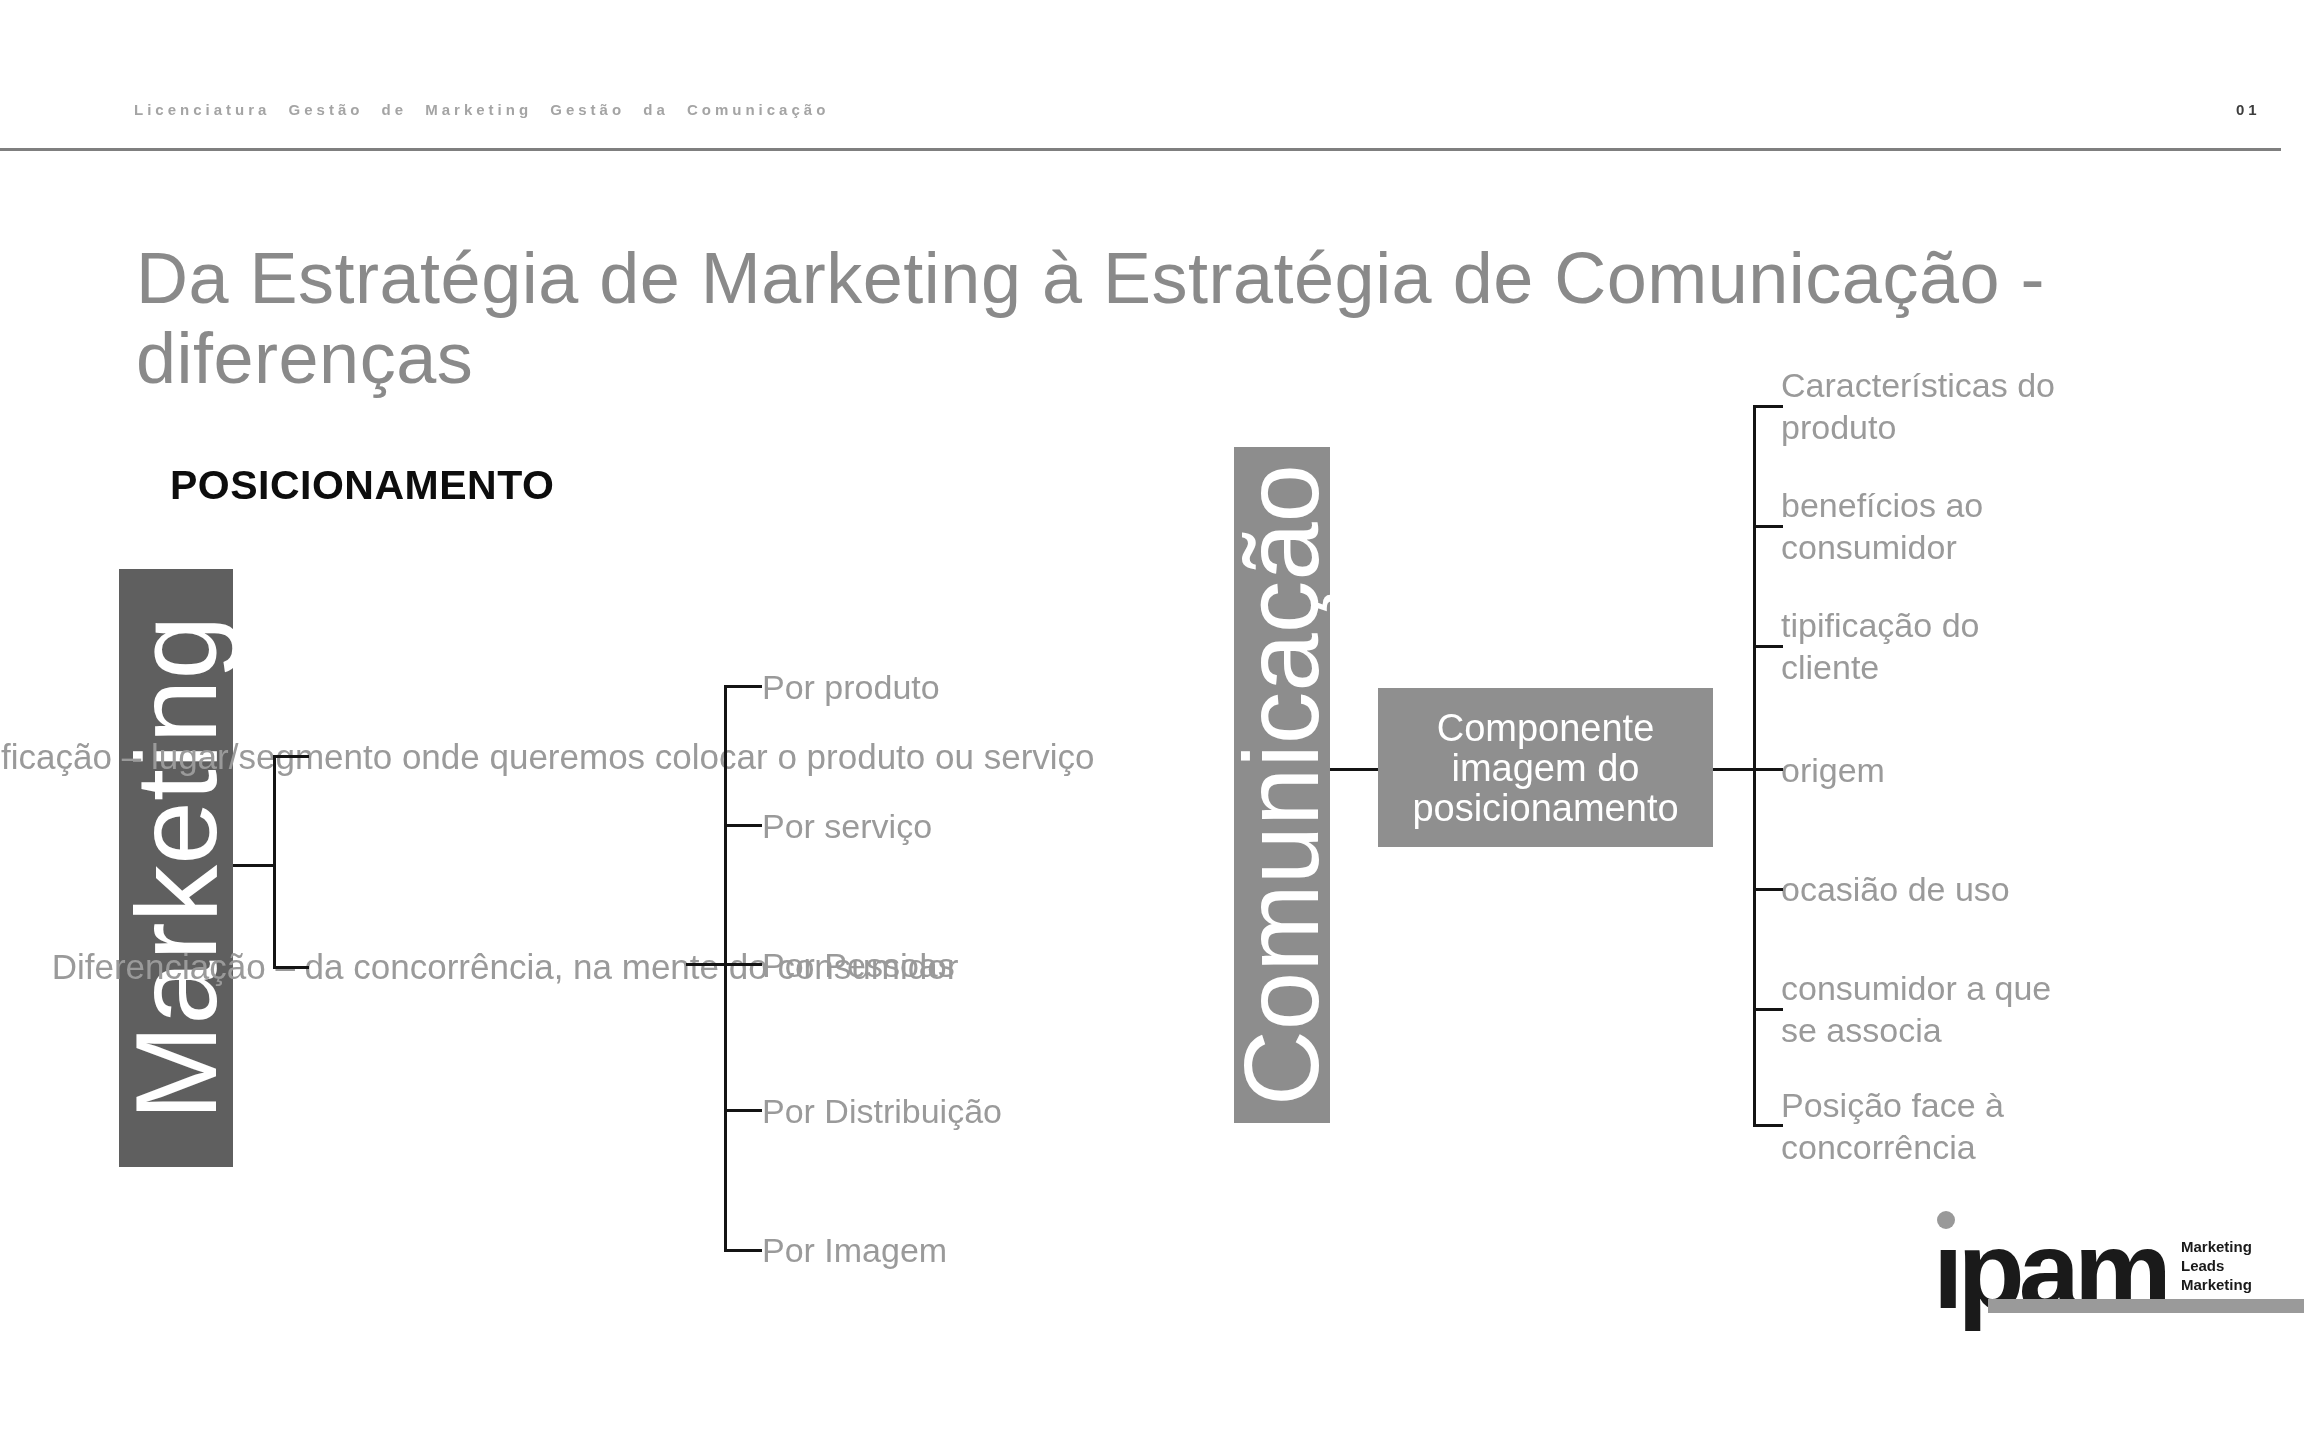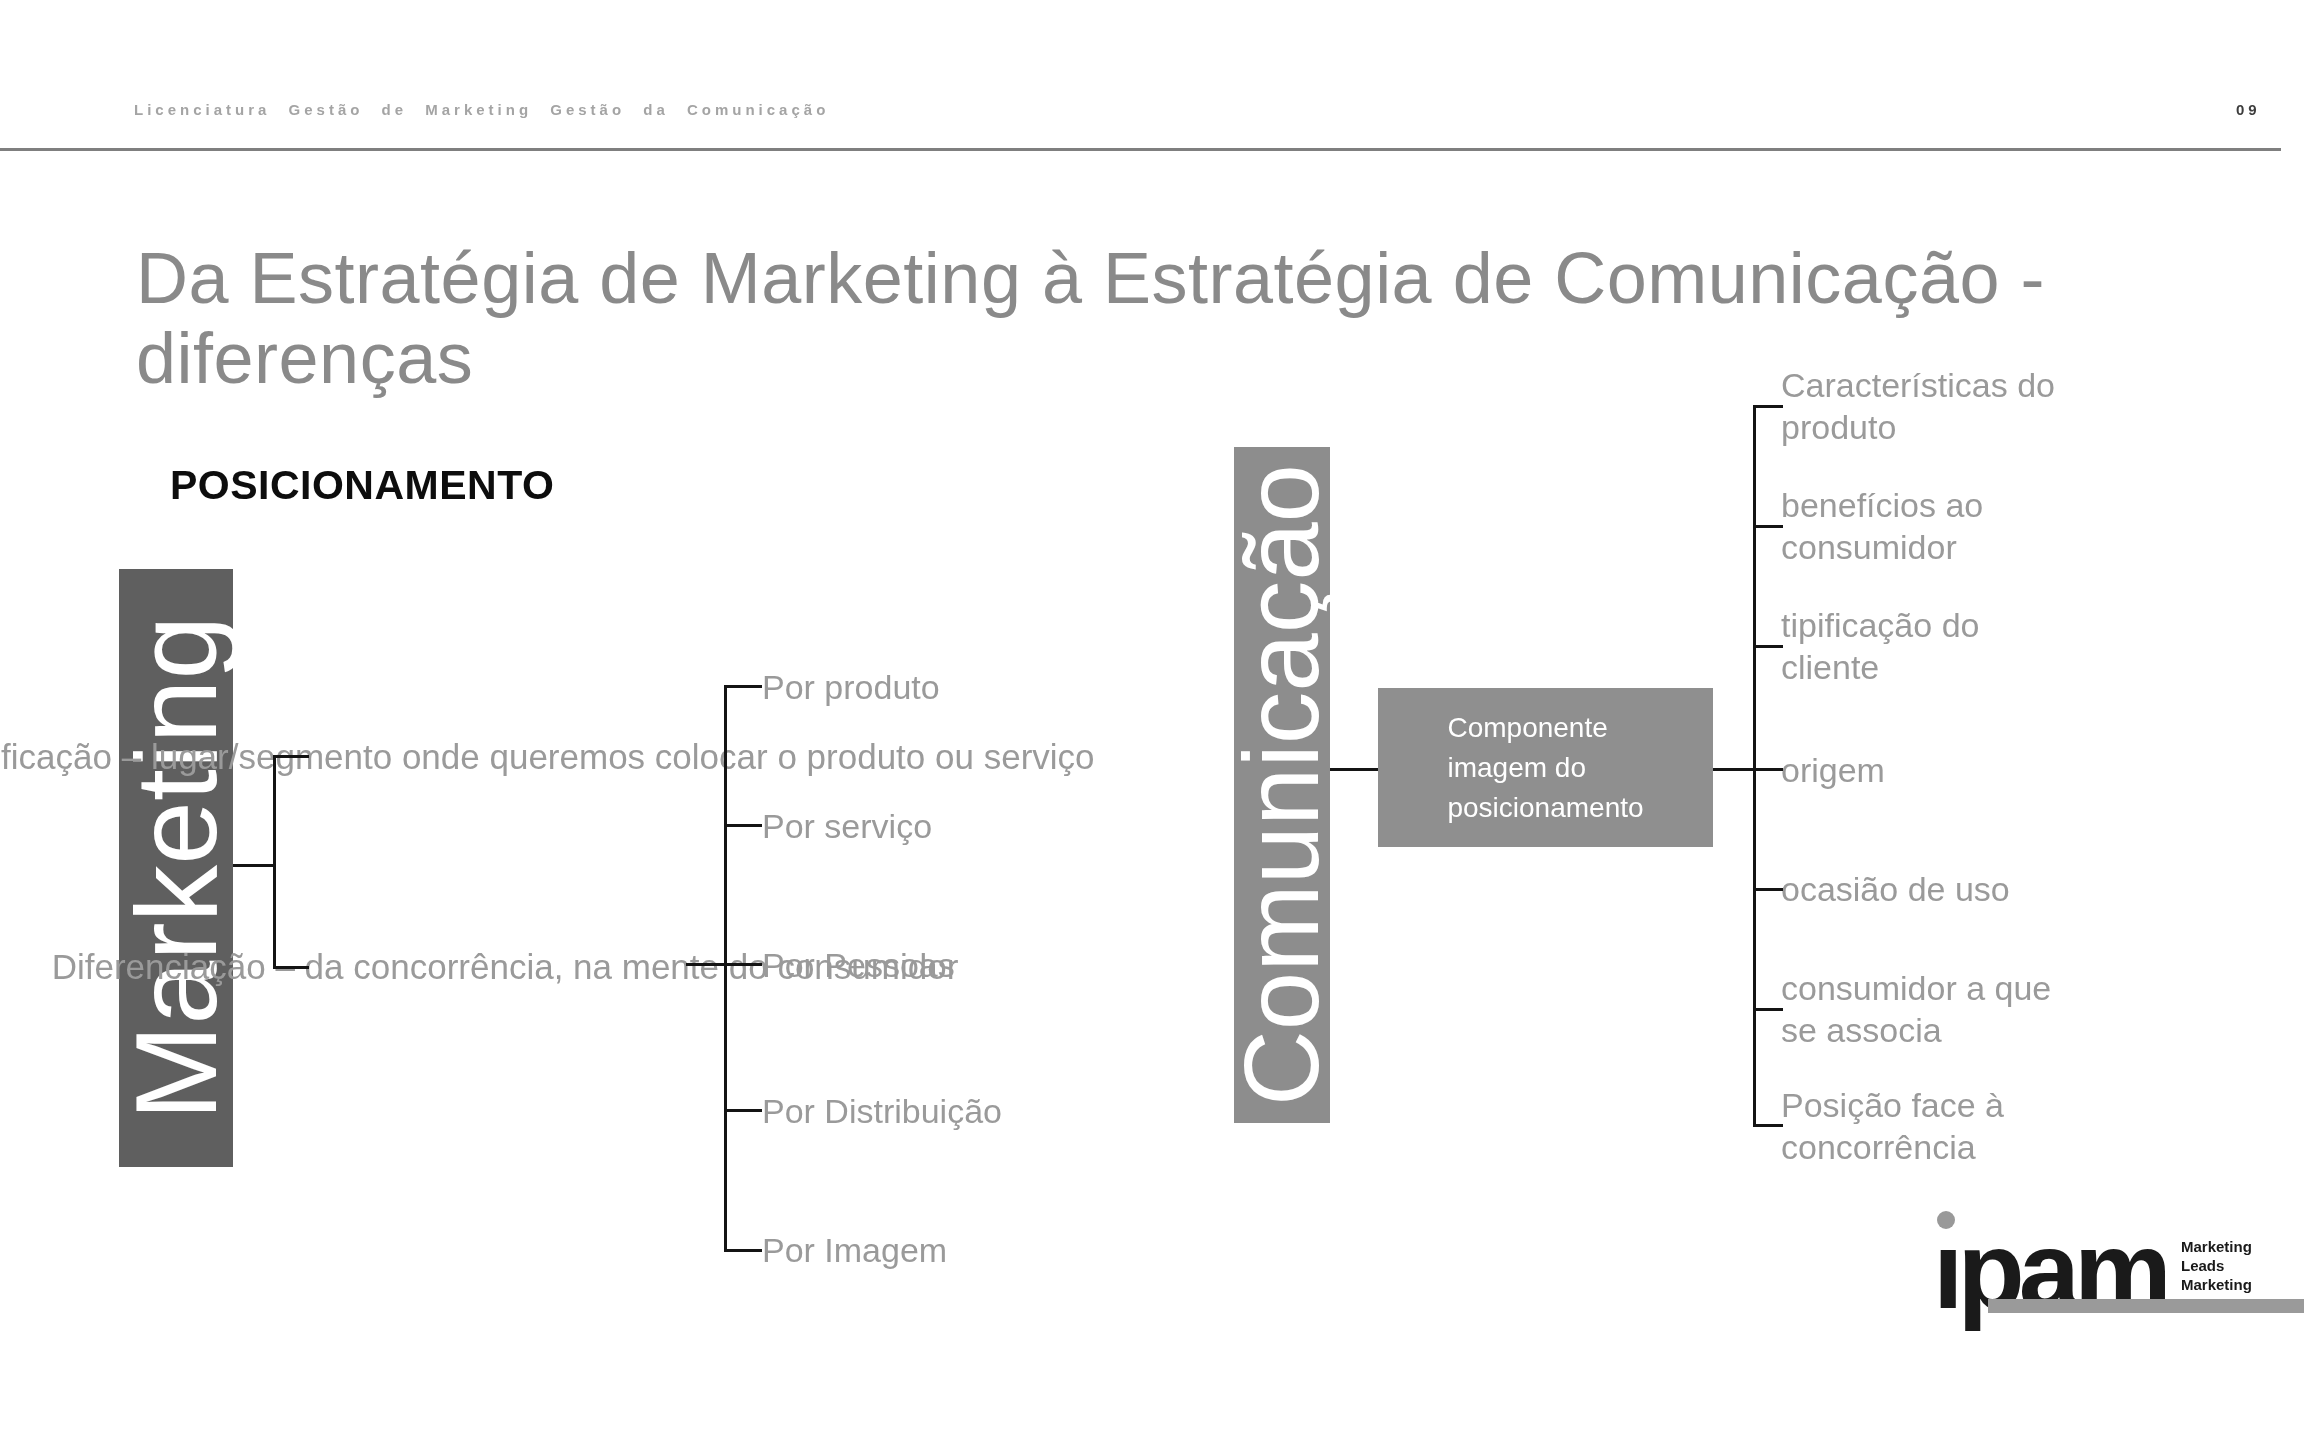--- a/index.html
+++ b/index.html
@@ -12,21 +12,21 @@
   .pagenum{left:2236px;top:101px;font-size:15px;font-weight:700;letter-spacing:4px;color:#3d3d3d;}
   .toprule{left:0;top:148px;width:2281px;height:3px;background:#7f7f7f;}
   
   .slide-title{left:136px;top:238px;font-size:72px;line-height:80px;letter-spacing:.5px;color:#8a8a8a;}
   .section-heading{left:170px;top:462px;font-size:41px;font-weight:800;letter-spacing:.5px;color:#0d0d0d;}
   
   .gbox{display:flex;align-items:center;justify-content:center;}
   .marketing-box{left:119px;top:569px;width:114px;height:598px;background:#5f5f5f;}
   .comunicacao-box{left:1234px;top:447px;width:96px;height:676px;background:#8d8d8d;}
   .componente-box{left:1378px;top:688px;width:335px;height:159px;background:#8f8f8f;
-                  color:#ffffff;font-size:28px;line-height:40px;text-align:left;}
+                  color:#ffffff;font-size:38px;line-height:40px;text-align:center;}
   .vlabel{color:#ffffff;white-space:nowrap;transform:rotate(-90deg);}
   .marketing-box .vlabel{font-size:115px;}
   .comunicacao-box .vlabel{font-size:105px;}
   
   .branch{color:#9a9a9a;font-size:35px;line-height:38px;text-align:center;transform:translate(-50%,-50%);}
   .leaf{color:#9a9a9a;font-size:34px;line-height:42px;transform:translateY(-50%);white-space:pre-line;}
   
   .ln{background:#141414;}
   
   .ipam-word{left:1933px;top:1215px;font-size:110px;line-height:110px;font-weight:800;letter-spacing:-6px;color:#1a1a1a;}
@@ -34,21 +34,21 @@
   .ipam-dot{left:1937px;top:1211px;width:18px;height:18px;border-radius:50%;background:#999999;}
   .ipam-bar{left:1988px;top:1299px;width:316px;height:14px;background:#9a9a9a;}
   .tagline{left:2181px;top:1237px;font-size:15px;font-weight:700;line-height:19px;color:#1a1a1a;}
 </style>
 </head>
 <body>
 
 <div class="canvas">
 
   <div class="abs course">Licenciatura Gestão de Marketing Gestão da Comunicação</div>
-  <div class="abs pagenum">09</div>
+  <div class="abs pagenum">01</div>
   <div class="abs toprule"></div>
 
   <div class="abs slide-title preline">Da Estratégia de Marketing à Estratégia de Comunicação -
 diferenças</div>
   <div class="abs section-heading">POSICIONAMENTO</div>
 
   <div class="abs gbox marketing-box">
     <span class="vlabel">Marketing</span>
   </div>
 

